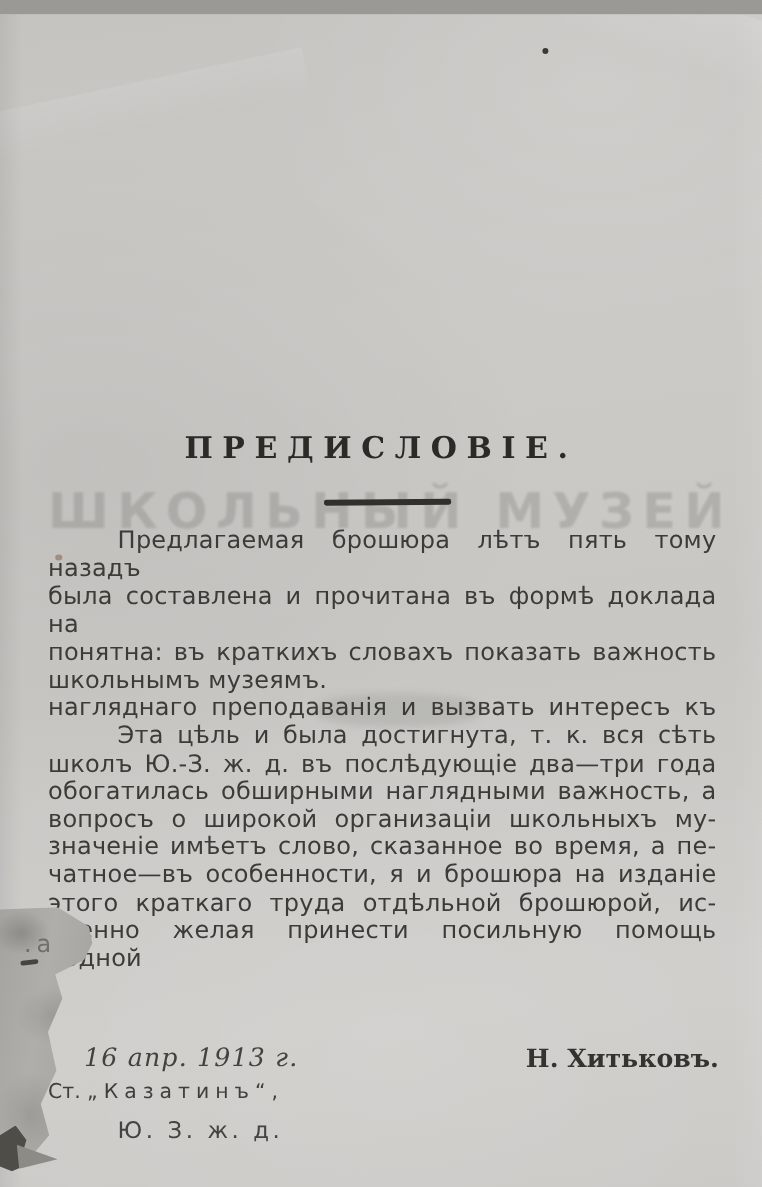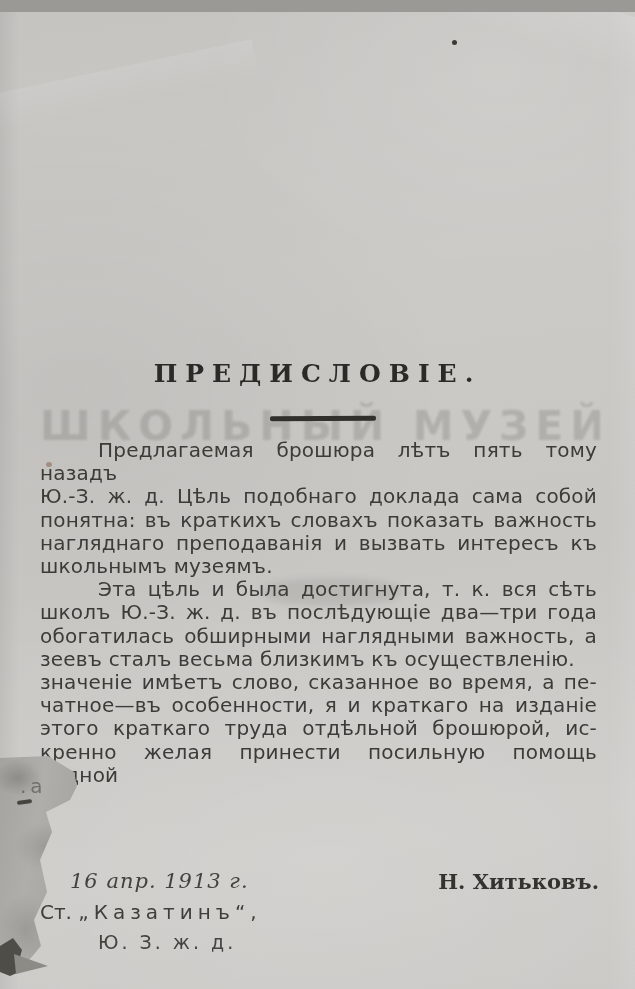--- a/index.html
+++ b/index.html
@@ -104,21 +104,21 @@
     position: absolute;
     top: 857px; right: 36px;
     font-family: "DejaVu Serif", serif;
     font-weight: bold;
     font-size: 21px;
     color: #353330;
   }
   .station {
     position: absolute;
     top: 888px; left: 40px;
-    font-size: 20px;
+    font-size: 17px;
     color: #403e3b;
   }
   .station .spaced { letter-spacing: 5px; }
   .railway {
     position: absolute;
     top: 919px; left: 98px;
     font-size: 19px;
     letter-spacing: 3px;
     color: #454340;
   }
@@ -176,32 +176,32 @@
   <div class="rust-speck"></div>
 
   <div class="ghost-title">ШКОЛЬНЫЙ МУЗЕЙ</div>
   <div class="ghost-smudge"></div>
 
   <h1 class="title">ПРЕДИСЛОВІЕ.</h1>
   <div class="rule"></div>
 
   <div class="textblock">
     <div class="ln first">Предлагаемая брошюра лѣтъ пять тому назадъ</div>
-    <div class="ln">Ю.-З. ж. д. Цѣль подобнаго доклада сама собой</div>
+    <div class="ln">была составлена и прочитана въ формѣ доклада на</div>
     <div class="ln">понятна: въ краткихъ словахъ показать важность</div>
+    <div class="ln end">школьнымъ музеямъ.</div>
     <div class="ln">нагляднаго преподаванія и вызвать интересъ къ</div>
-    <div class="ln end">школьнымъ музеямъ.</div>
 
     <div class="ln first">Эта цѣль и была достигнута, т. к. вся сѣть</div>
     <div class="ln">школъ Ю.-З. ж. д. въ послѣдующіе два—три года</div>
     <div class="ln">обогатилась обширными наглядными важность, а</div>
-    <div class="ln end">зеевъ сталъ весьма близкимъ къ осуществленію.</div>
+    <div class="ln">вопросъ о широкой организаціи школьныхъ му-</div>
 
     <div class="ln">значеніе имѣетъ слово, сказанное во время, а пе-</div>
-    <div class="ln"><span>чатн</span><span>ое—въ особенности, я и краткаго на изданіе</span></div>
+    <div class="ln"><span>чатн</span><span>ое—въ особенности, я и брошюра на изданіе</span></div>
     <div class="ln">этого краткаго труда отдѣльной брошюрой, ис-</div>
     <div class="ln">кренно желая принести посильную помощь родной</div>
   </div>
 
   <div class="footer-date">16 апр. 1913 г.</div>
   <div class="signature">Н. Хитьковъ.</div>
   <div class="station"><span>Ст.</span> <span class="spaced">„Казатинъ“,</span></div>
   <div class="railway">Ю. З. ж. д.</div>
 
   <div class="tape"></div>

